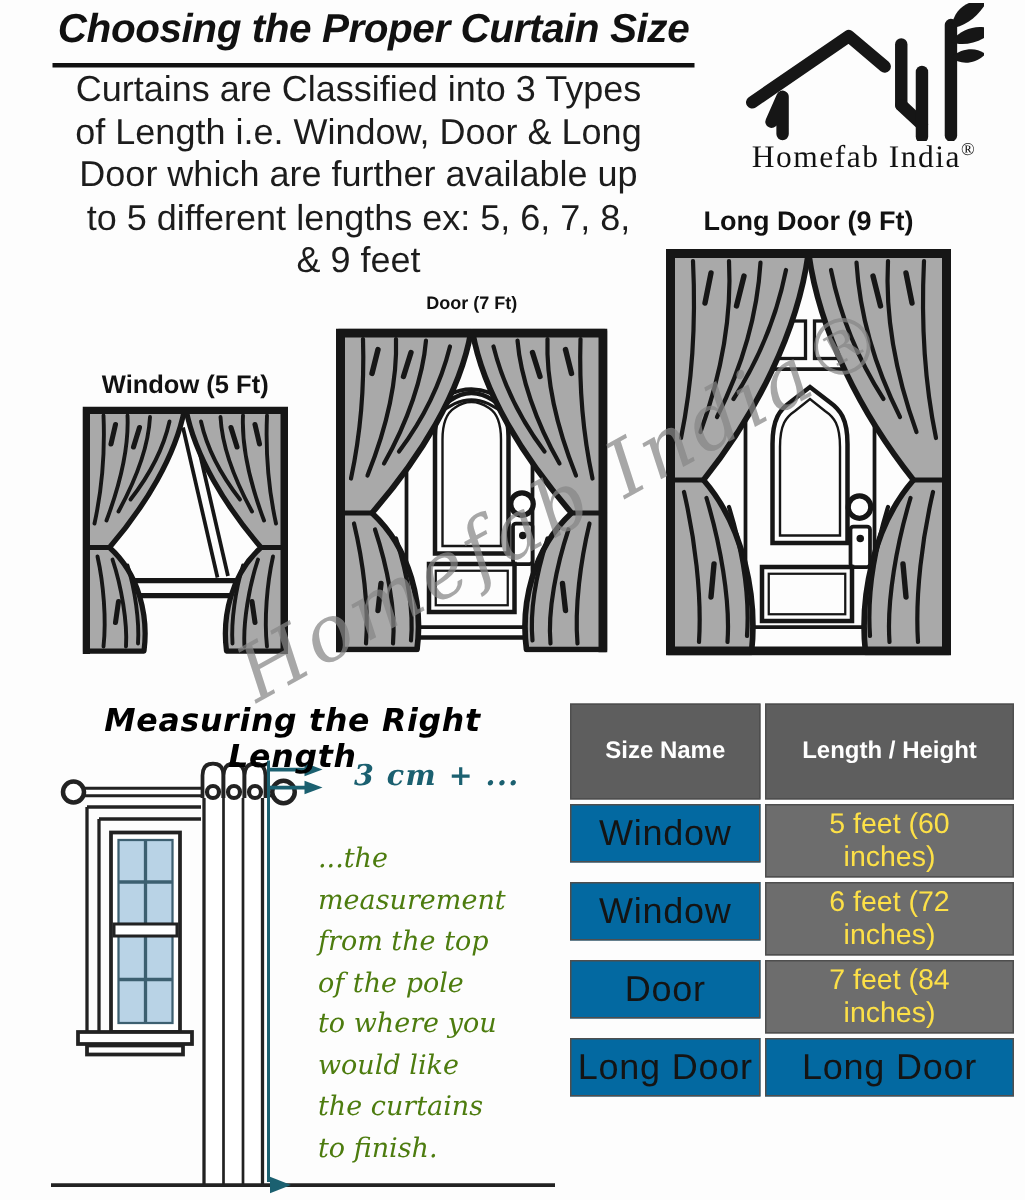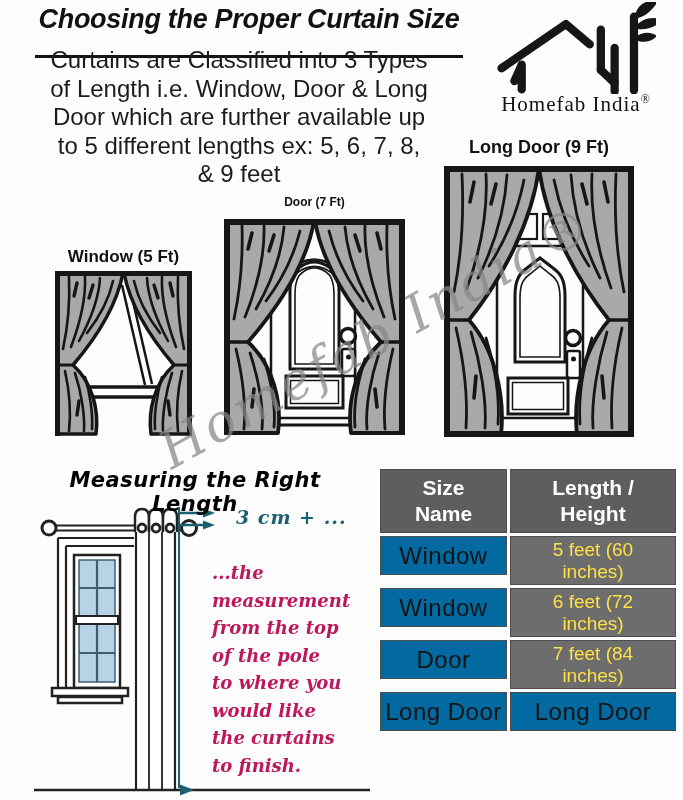--- a/index.html
+++ b/index.html
@@ -6,21 +6,21 @@
   body{
     width:683px;height:800px;position:relative;overflow:hidden;
     background:#fdfdfd;font-family:"Liberation Sans",sans-serif;color:#1a1a1a;
   }
   .abs{position:absolute;}
 
   
   .title-wrap{left:18px;top:4px;width:462px;text-align:center;z-index:2;}
   .title{
     display:inline-block;font-size:27px;font-weight:bold;font-style:italic;
-    letter-spacing:-0.3px;color:#111;border-bottom:3px solid #111;padding:0 4px 20px 4px;
+    letter-spacing:-0.3px;color:#111;border-bottom:3px solid #111;padding:0 4px 7px 4px;
     font-family:"Liberation Sans",sans-serif;
   }
   
   .intro{
     left:8px;top:46px;width:462px;text-align:center;font-size:24px;line-height:28.5px;
     color:#1c1c1c;white-space:pre-line;z-index:2;
   }
 
   
   .logo{left:478px;top:2px;width:196px;text-align:center;z-index:2;}
@@ -55,35 +55,35 @@
   }
   .diagram{left:22px;top:498px;z-index:1;}
   .rod-note{
     left:212px;top:506px;z-index:2;
     font-family:"DejaVu Serif","Liberation Serif",serif;
     font-style:italic;font-weight:bold;font-size:19px;color:#1b6070;letter-spacing:1px;margin-left:24px;
   }
   .measure-note{
     left:212px;top:559px;width:160px;z-index:2;white-space:pre-line;
     font-family:"DejaVu Serif","Liberation Serif",serif;
-    font-style:italic;font-weight:bold;font-size:18px;line-height:27.5px;color:#be185d;
+    font-style:italic;font-weight:normal;font-size:18px;line-height:27.5px;color:#4d7c0f;
   }
 
   
   .size-table{
     left:380px;top:469px;width:296px;z-index:2;
     display:grid;grid-template-columns:127px 166px;grid-auto-rows:auto;gap:3px;
   }
   .size-table .cell{
     display:flex;align-items:center;justify-content:center;text-align:center;
     border:1px solid #4e4e4e;box-sizing:border-box;
   }
   .size-table .th{
-    background:#5e5e5e;color:#fff;font-weight:bold;font-size:21px;line-height:26px;
-    height:64px;padding:0 16px;
+    background:#5e5e5e;color:#fff;font-weight:bold;font-size:16px;line-height:26px;
+    height:64px;padding:0 16px;text-align:right;
   }
   .size-table .td-name{
     background:#0369a1;color:#141414;font-size:24px;height:39px;letter-spacing:0.5px;
   }
   .size-table .td-len{
     background:#6d6d6d;color:#fde047;font-size:19px;line-height:22px;height:49px;padding:0 22px;
   }
 </style>
 </head>
 <body>

